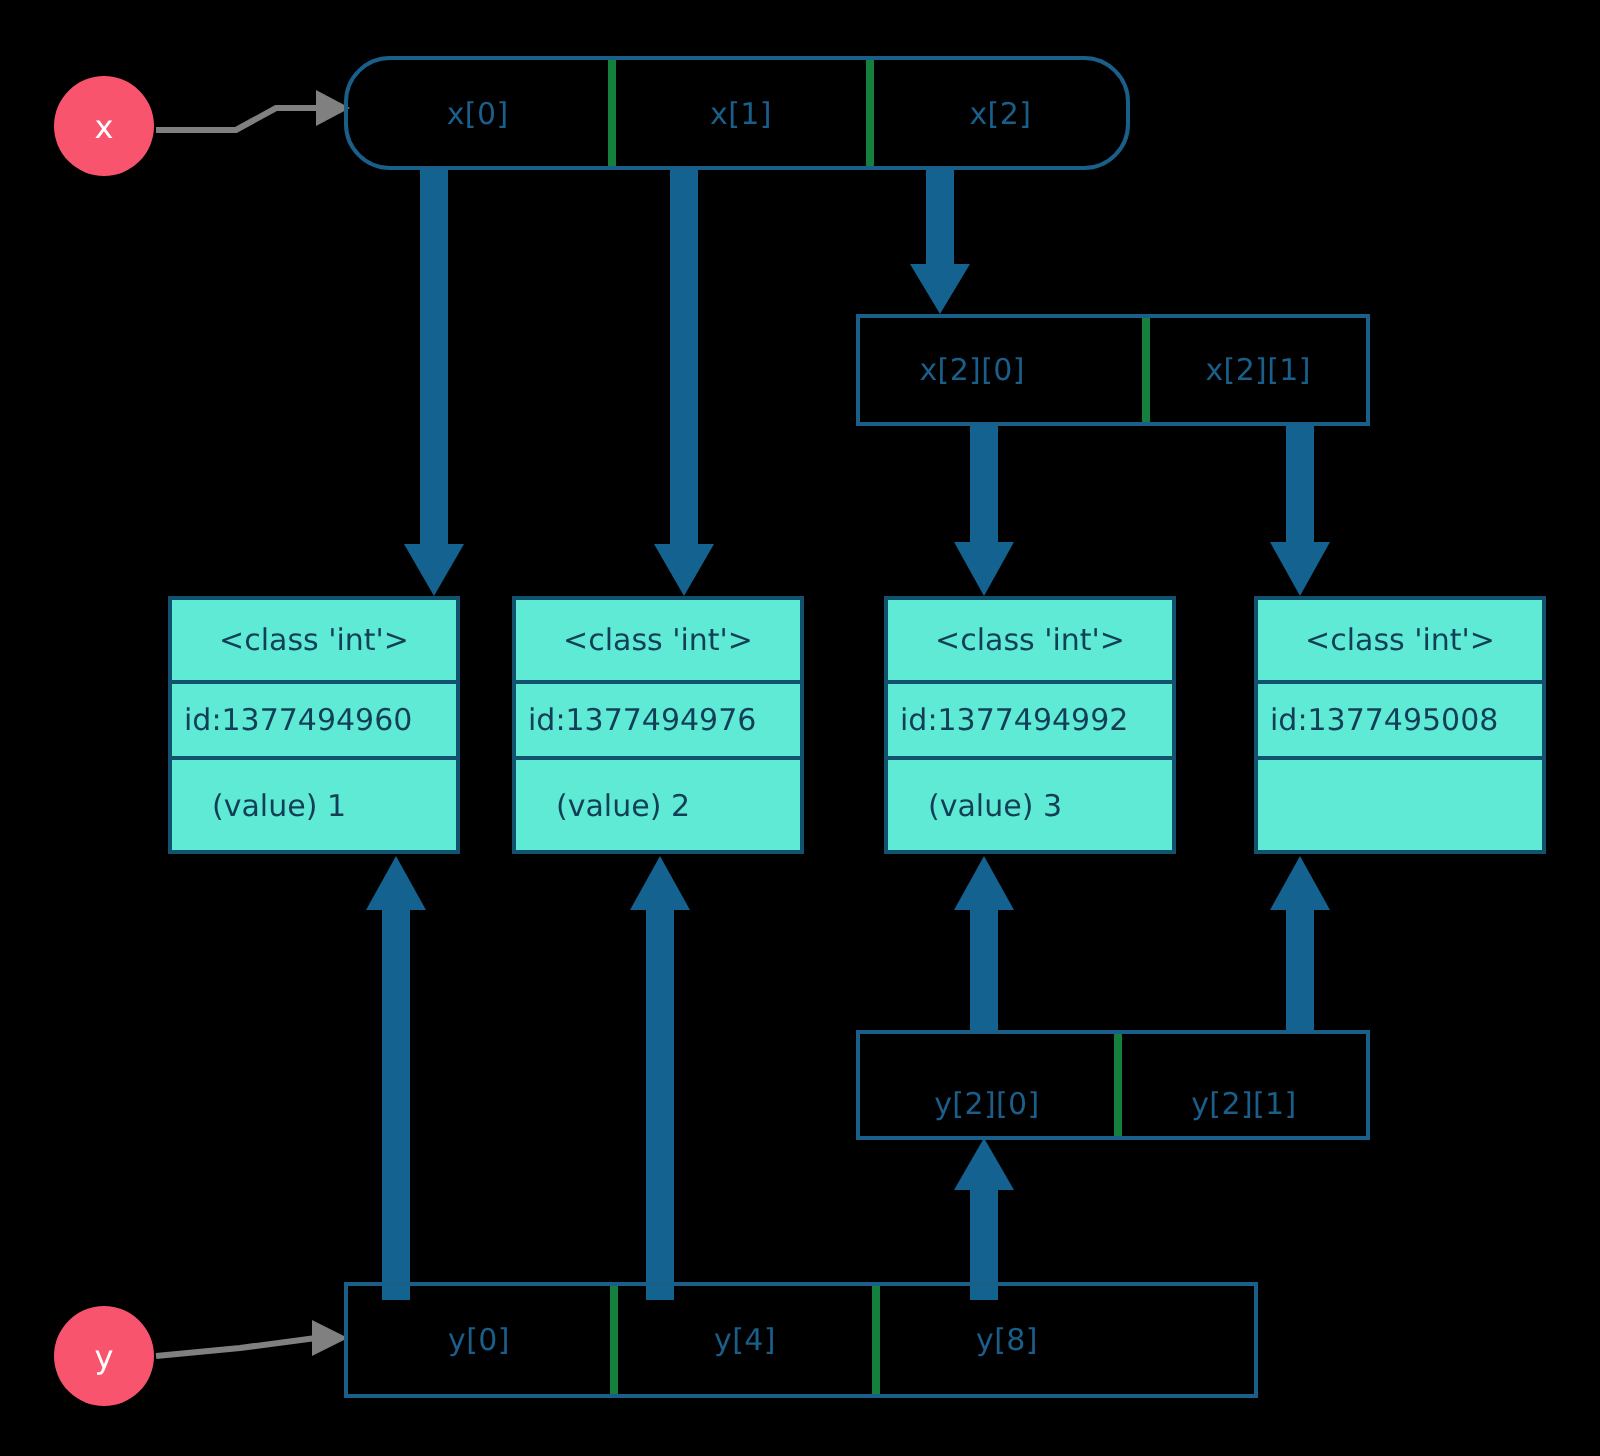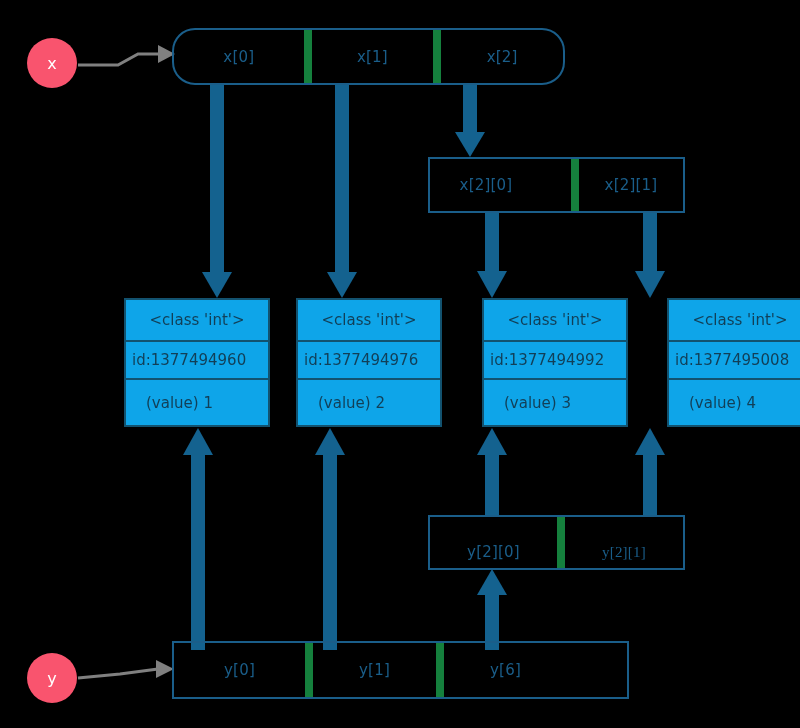--- a/index.html
+++ b/index.html
@@ -32,34 +32,33 @@
   .cell {
     box-sizing: border-box;
     display: flex;
     align-items: center;
     justify-content: center;
     color: #1a5e8a;
     font-size: 15px;
     letter-spacing: 0.2px;
   }
   .cell + .cell {
-    border-left: 8px solid #15803d;
+    border-left: 4px solid #15803d;
   }
   .cell.bottom-label {
     align-items: flex-end;
     padding-bottom: 7px;
   }
   .intbox {
     position: absolute;
     box-sizing: border-box;
     border: 2px solid #12526f;
-    background: #0ea5e9;
+    background: #5eead4;
     display: flex;
     flex-direction: column;
-    margin-left: 40px;
   }
   .introw {
     box-sizing: border-box;
     color: #123f57;
     font-size: 15px;
     display: flex;
     align-items: center;
   }
   .introw.r-head {
     justify-content: center;
@@ -189,27 +188,26 @@
 
   <div class="intbox" style="left:442px; top:298px; width:146px; height:129px;">
     <div class="introw r-head">&lt;class 'int'&gt;</div>
     <div class="introw r-id">id:1377494992</div>
     <div class="introw r-val">(value) 3</div>
   </div>
 
   <div class="intbox" style="left:627px; top:298px; width:146px; height:129px;">
     <div class="introw r-head">&lt;class 'int'&gt;</div>
     <div class="introw r-id">id:1377495008</div>
-    <div class="introw r-val">(value) 4</div>
   </div>
 
   <div class="box" style="left:428px; top:515px; width:257px; height:55px;">
     <div class="cell bottom-label" style="width:129px;">y[2][0]</div>
-    <div class="cell bottom-label" style="width:128px;font-family:Liberation Serif, serif;">y[2][1]</div>
+    <div class="cell bottom-label" style="width:128px;">y[2][1]</div>
   </div>
 
   <div class="box" style="left:172px; top:641px; width:457px; height:58px;">
     <div class="cell" style="width:131px;">y[0]</div>
-    <div class="cell" style="width:131px;">y[1]</div>
-    <div class="cell" style="width:131px;">y[6]</div>
+    <div class="cell" style="width:131px;">y[4]</div>
+    <div class="cell" style="width:131px;">y[8]</div>
   </div>
 
 </div>
 
 </body></html>

